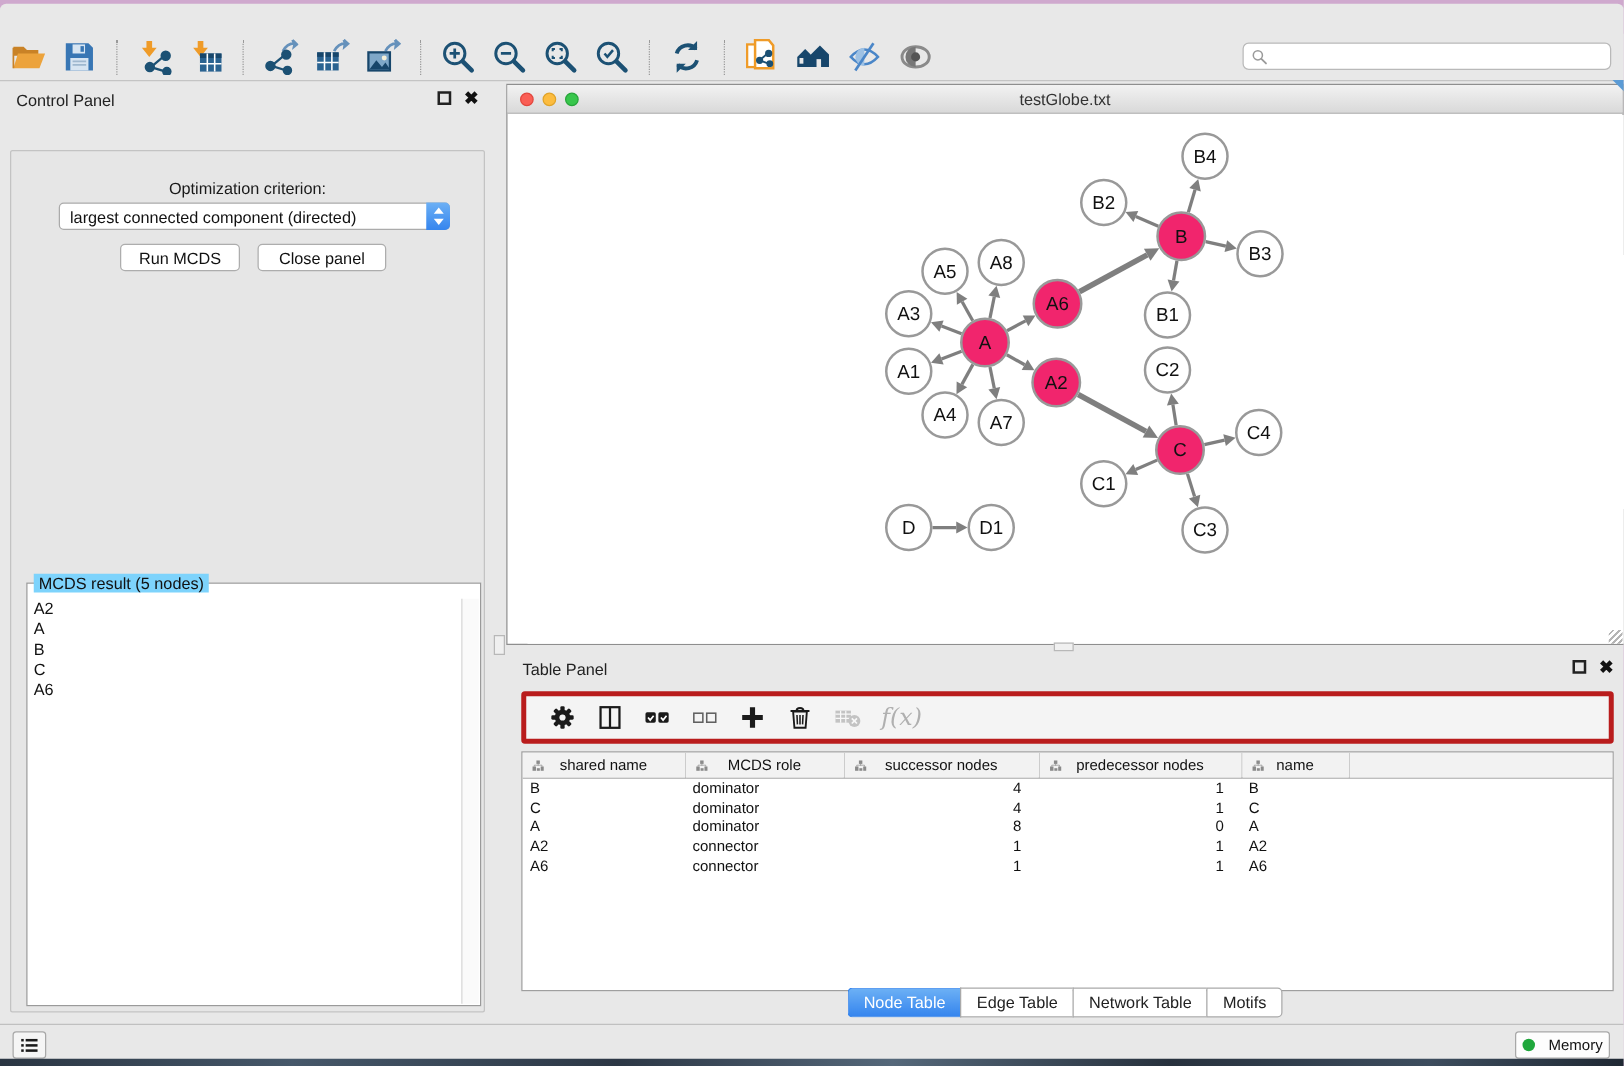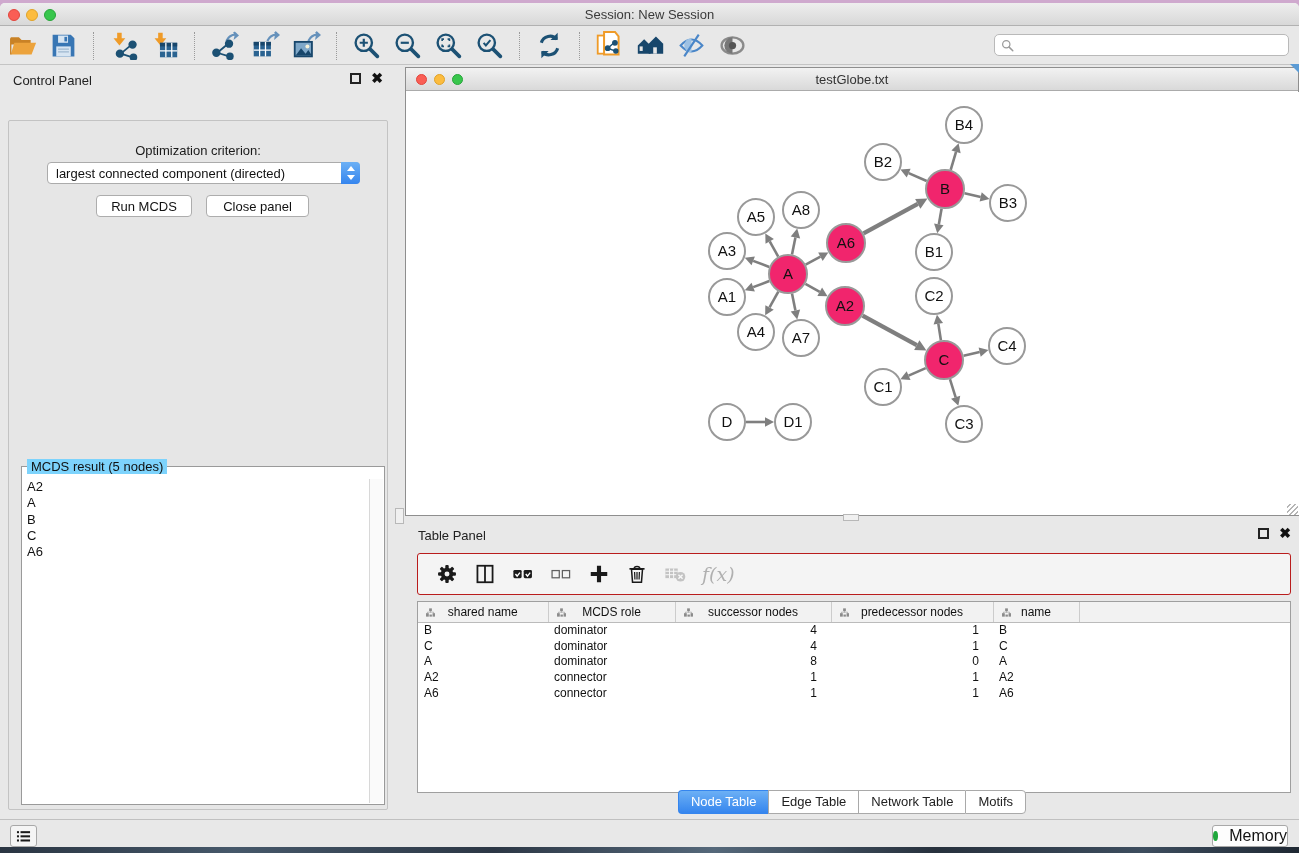--- a/index.html
+++ b/index.html
@@ -56,40 +56,40 @@
   #net-title { width:100%; text-align:center; top:4px; font-size:13px; color:#333; position:absolute; }
   #net-canvas { left:16px; top:24px; width:1029px; height:423px; background:#fff; position:absolute; }
   #graph-svg { width:100%; height:100%; }
   .grip { right:0px; bottom:0px; width:11px; height:11px; background:
     repeating-linear-gradient(135deg, transparent 0 2px, #b5b5b5 2px 3.5px); position:absolute; }
   .blue-corner { right:-1px; top:-4px; width:0; height:0; border-top:9px solid #5b9bd5; border-left:9px solid transparent; position:absolute; }
   .nub { background:#f0f0f0; border:1px solid #b8b8b8; position:absolute; }
   
   #table-panel { left:405px; top:518px; width:894px; height:298px; }
   #tp-title { left:13px; top:7px; font-size:13px; color:#222; position:absolute; }
-  #tp-toolbar { left:12px; top:32px; width:874px; height:42px; background:#f4f4f4; border:1px solid #b91c1c; border-radius:3px; display:flex; align-items:center; padding-left:10px; position:absolute; }
+  #tp-toolbar { left:12px; top:32px; width:874px; height:42px; background:#f4f4f4; border:4px solid #b91c1c; border-radius:3px; display:flex; align-items:center; padding-left:10px; position:absolute; }
   .tpicon { width:30px; height:30px; display:flex; align-items:center; justify-content:center; margin:0 4px; cursor:pointer; }
   .tpicon svg { width:22px; height:22px; }
   .tpicon.dis { opacity:.45; }
   #fx-label { font-size:19px; color:#b0b0b0; font-style:italic; font-family:"DejaVu Serif",serif; margin-left:8px; }
   #tp-table { left:12px; top:80px; width:874px; height:192px; background:#fff; border:1px solid #9f9f9f; position:absolute; overflow:hidden; }
   table { border-collapse:collapse; width:100%; table-layout:fixed; }
   th { height:20px; background:#f2f2f2; border-right:1px solid #cccccc; border-bottom:1px solid #bbb; font-size:12px; font-weight:normal; color:#111; position:relative; }
   th .sorticon { position:absolute; left:7px; top:5px; }
   td { font-size:12px; color:#111; height:15.8px; padding:0 6px; white-space:nowrap; overflow:hidden; }
   td.num { text-align:right; padding-right:14px; }
   #tp-tabs { left:0; top:269px; width:100%; display:flex; justify-content:center; position:absolute; }
   .tptab { padding:3px 12px 4px; font-size:13px; background:#fff; border:1px solid #a9a9a9; border-right:none; color:#222; }
   .tptab:first-child { border-radius:4px 0 0 4px; }
   .tptab:last-child { border-right:1px solid #a9a9a9; border-radius:0 4px 4px 0; }
   .tptab.active { background:linear-gradient(#6cb0f5,#3585ee); color:#fff; border-color:#3585ee; }
   
   #statusbar { left:0; top:816px; width:100%; height:31px; border-top:1px solid #c0c0c0; background:#e8e8e8; }
   #list-btn { left:10px; top:5px; width:27px; height:22px; background:#f5f5f5; border:1px solid #a8a8a8; border-radius:3px; display:flex; align-items:center; justify-content:center; position:absolute; }
-  #memory-btn { right:11px; top:5px; width:76px; height:22px; background:#fdfdfd; border:1px solid #a8a8a8; border-radius:3px; display:flex; align-items:center; justify-content:center; gap:11px; font-size:16px; color:#111; position:absolute; }
+  #memory-btn { right:11px; top:5px; width:76px; height:22px; background:#fdfdfd; border:1px solid #a8a8a8; border-radius:3px; display:flex; align-items:center; justify-content:center; gap:11px; font-size:12px; color:#111; position:absolute; }
   #memory-btn .dot { width:10px; height:10px; border-radius:50%; background:#1fa73c; }
   #desktop-bottom { left:0; top:847px; width:100%; height:6px; position:absolute;
     background:linear-gradient(90deg,#2a3542,#46586a 18%,#2c3745 38%,#55687a 55%,#27313d 72%,#3d4d5e 88%,#1f2833); }
 </style>
 </head>
 <body>
 
 <svg width="0" height="0" style="position:absolute">
   <defs>
     <symbol id="sym-open-file" viewBox="0 0 32 32">
@@ -260,26 +260,20 @@
         <rect x="3" y="18" width="8" height="10"></rect>
         <rect x="13" y="22" width="7" height="6"></rect>
         <rect x="22" y="18" width="7" height="10"></rect>
         <path d="M16 12 v4 M7 18 v-3 h18 v3" stroke="#8a8a8a" stroke-width="1.6" fill="none"></path>
       </g>
     </symbol>
   </defs>
 </svg>
 
 <div id="app" class="abs">
-  <div id="titlebar" class="abs">
-    <span class="tl red"></span>
-    <span class="tl yel"></span>
-    <span class="tl grn"></span>
-    <div id="title" class="abs">Session: New Session</div>
-  </div>
 
   <div id="toolbar" class="abs">
       <span class="tbicon">
         <svg>
           <use href="#sym-open-file"></use>
         </svg>
       </span>
       <span class="tbicon">
         <svg>
           <use href="#sym-save-session"></use>

